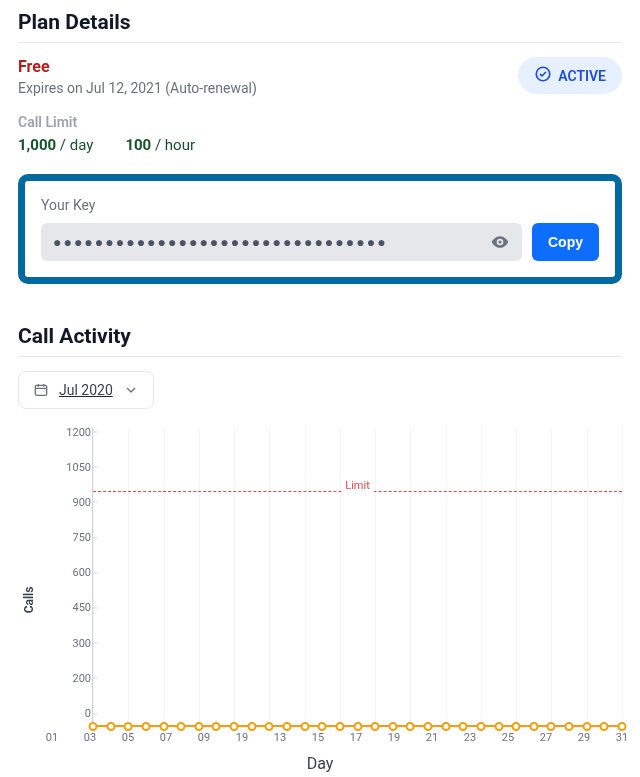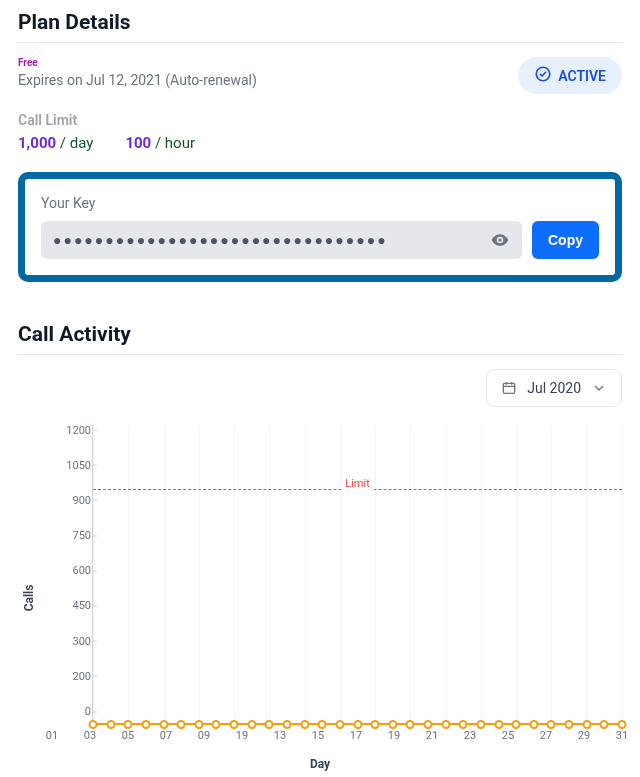--- a/index.html
+++ b/index.html
@@ -20,23 +20,23 @@
     border: none;
     border-top: 1px solid #e5e7eb;
     margin-bottom: 14px;
   }
   .plan-row {
     display: flex;
     justify-content: space-between;
     align-items: flex-start;
   }
   .plan-name {
-    font-size: 10px;
+    font-size: 16px;
     font-weight: 700;
-    color: #a21caf;
+    color: #b91c1c;
     margin-bottom: 4px;
   }
   .plan-expires {
     font-size: 14px;
     color: #6b7280;
   }
   .badge {
     display: inline-flex;
     align-items: center;
     gap: 6px;
@@ -49,21 +49,21 @@
   }
   .badge svg { width: 18px; height: 18px; stroke: #1d4ed8; }
   .call-limit-label {
     font-size: 14px;
     font-weight: 600;
     color: #9ca3af;
     margin-top: 18px;
     margin-bottom: 6px;
   }
   .limits { display: flex; gap: 32px; font-size: 15px; margin-bottom: 20px; }
-  .limits strong { font-weight: 700; color: #6d28d9; }
+  .limits strong { font-weight: 700; color: #14532d; }
   .limits span.per { color: #14532d; font-weight: 400; }
   .key-box {
     border: 7px solid #0369a1;
     border-radius: 10px;
     padding: 16px;
     margin-bottom: 40px;
   }
   .key-label { font-size: 14px; color: #6b7280; margin-bottom: 10px; }
   .key-row { display: flex; gap: 10px; align-items: stretch; }
   .key-input {
@@ -86,21 +86,21 @@
     color: #fff;
     border: none;
     border-radius: 6px;
     padding: 0 16px;
     height: 38px;
     font-size: 14px;
     font-weight: 600;
     cursor: pointer;
   }
   
-  .picker-row { display:flex; justify-content:flex-end; margin: 14px 0 18px; }
+  .picker-row { display:flex; margin: 14px 0 18px; text-decoration: underline; }
   .month-picker {
     display: inline-flex;
     align-items: center;
     gap: 10px;
     border: 1px solid #e5e7eb;
     border-radius: 8px;
     padding: 10px 14px;
     font-size: 14px;
     color: #374151;
     cursor: pointer;
@@ -116,22 +116,22 @@
     transform: translateY(-50%) rotate(-90deg);
     font-size: 12px;
     font-weight: 600;
     color: #374151;
   }
   .x-axis-label {
     position: absolute;
     left: 50%;
     bottom: 0;
     transform: translateX(-50%);
-    font-size: 12px;
-    font-weight: 700;
+    font-size: 16px;
+    font-weight: 400;
     color: #374151;
   }
   .plot {
     position: relative;
     height: 300px;
     margin-left: 34px;
     border-left: 1px solid #d1d5db;
     border-bottom: 1px solid #d1d5db;
   }
   .gridlines { position:absolute; inset:0; }

